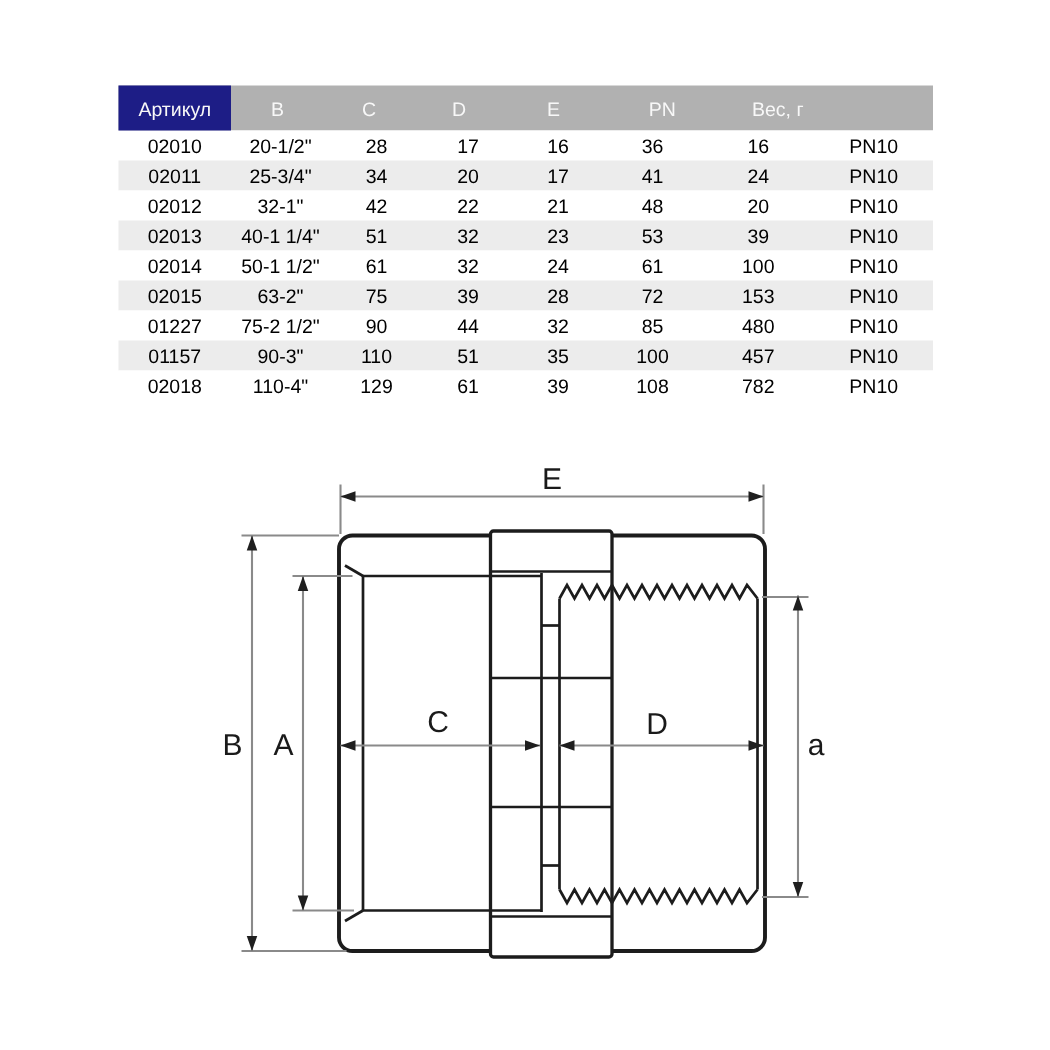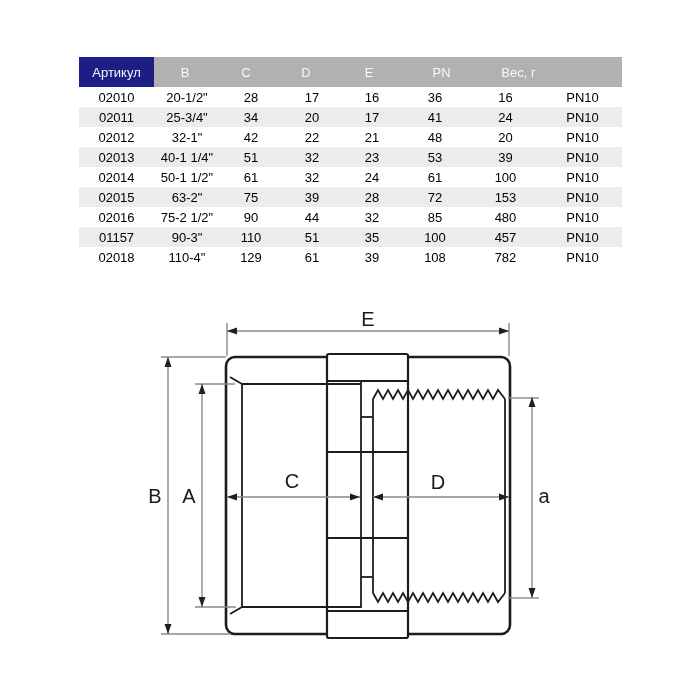--- a/index.html
+++ b/index.html
@@ -89,21 +89,21 @@
           <div class="td c0">02015</div>
           <div class="td c1">63-2"</div>
           <div class="td c2">75</div>
           <div class="td c3">39</div>
           <div class="td c4">28</div>
           <div class="td c5">72</div>
           <div class="td c6">153</div>
           <div class="td c7">PN10</div>
         </div>
         <div class="tr">
-          <div class="td c0">02016</div>
+          <div class="td c0">01227</div>
           <div class="td c1">75-2 1/2"</div>
           <div class="td c2">90</div>
           <div class="td c3">44</div>
           <div class="td c4">32</div>
           <div class="td c5">85</div>
           <div class="td c6">480</div>
           <div class="td c7">PN10</div>
         </div>
         <div class="tr alt">
           <div class="td c0">01157</div>

